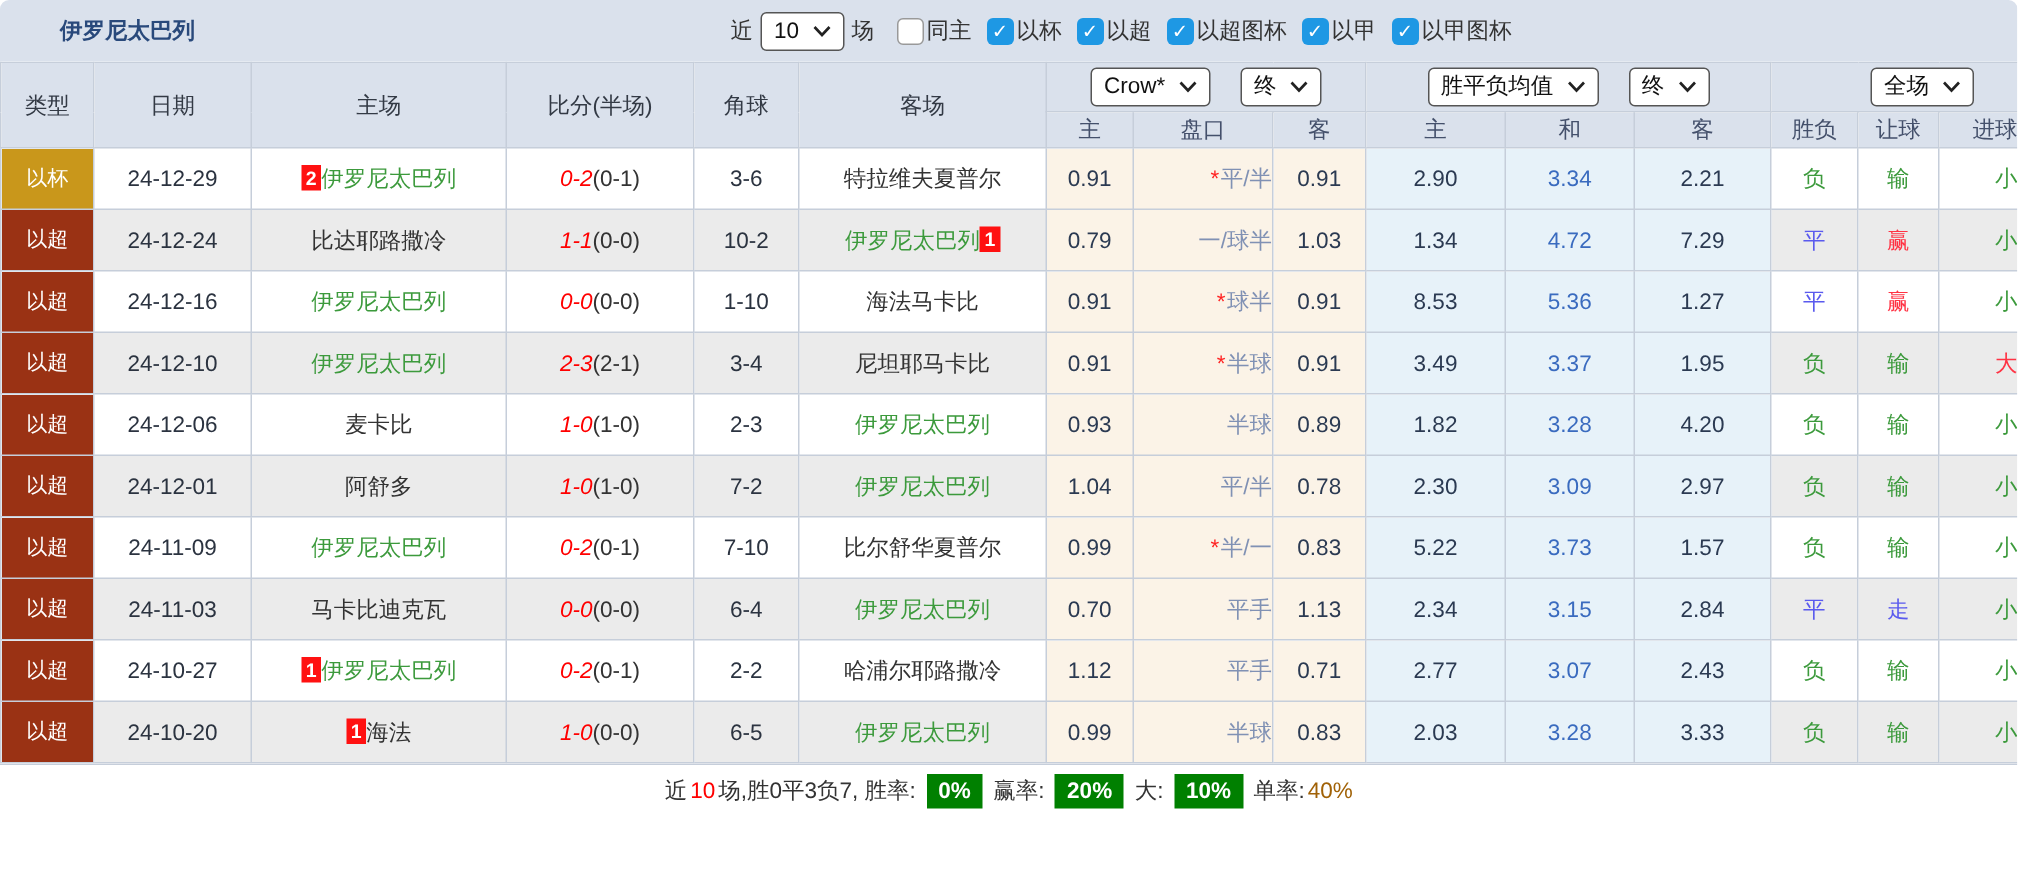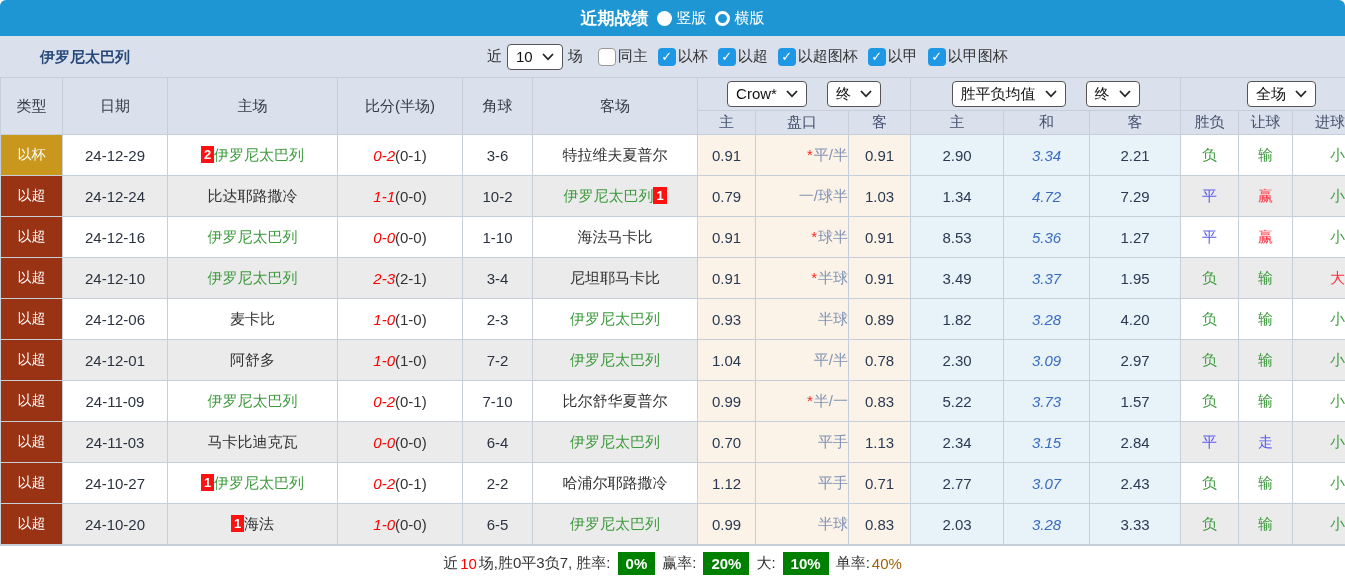--- a/index.html
+++ b/index.html
@@ -33,52 +33,41 @@
   tr.grp-row th { height:33px; }
   tr.sub-row th { height:24px; color:#44506B; }
   .grp-cell { padding:2px 0; }
   .grp-inner { display:flex; align-items:center; justify-content:center; gap:20px; }
   tbody td { height:41px; font-size:15px; color:#2B3340; }
   tbody tr.odd  { background:#fff; }
   tbody tr.even { background:#EBEBEB; }
   td.col-type { color:#fff; font-size:14px; }
   td.col-odds { background:#FBF3E7; color:#2B3A52; }
   td.col-mean { background:#E7F2F9; color:#2B3A52;margin-top:23px; }
-  td.col-mean.draw { color:#3A6BBF;font-style:italic; }
+  td.col-mean.draw { color:#3A6BBF; }
   td.col-line { background:#FBF3E7; color:#8091B4;text-align:right; }
   .star { color:#FF2222; margin-right:1px; }
   .score { color:#FF0000;font-style:italic; }
   .half { color:#333; }
   .team-green { color:#3C9A3C; }
   .team-dark { color:#333; }
   .red-badge { display:inline-block; background:#FF1111; color:#fff; font-size:13px; font-weight:bold; line-height:17px; padding:0 3px; vertical-align:1px; }
   .chev { display:inline-block; }
 
   
   .summary { height:36px; display:flex; align-items:center; justify-content:center; font-size:15px; color:#333; gap:2px; border-top:1px solid #C6CEDA; background:#fff; }
   .pct-badge { background:#008000; color:#fff; font-weight:bold; padding:3px 8px; margin:0 5px; }
   .txt-red { color:#FF0000; }
   .txt-blue { color:#a16207; }
 </style>
 </head>
 <body>
 
 <div class="page">
 
-  <div class="titlebar">
-    <span class="title">近期战绩</span>
-    <span class="radio-opt">
-      <span class="radio sel"></span>
-      <span>竖版</span>
-    </span>
-    <span class="radio-opt">
-      <span class="radio unsel"></span>
-      <span>横版</span>
-    </span>
-  </div>
 
   <div class="filterbar">
     <span class="team-name">伊罗尼太巴列</span>
     <div class="filter-controls">
       <span>近</span>
       <span class="select-box">
         <span>10</span>
         <svg class="chev" width="12" height="8" viewBox="0 0 12 8">
             <path d="M1 1 L6 6.3 L11 1" stroke="#222" stroke-width="1.8" fill="none"></path>
           </svg>

